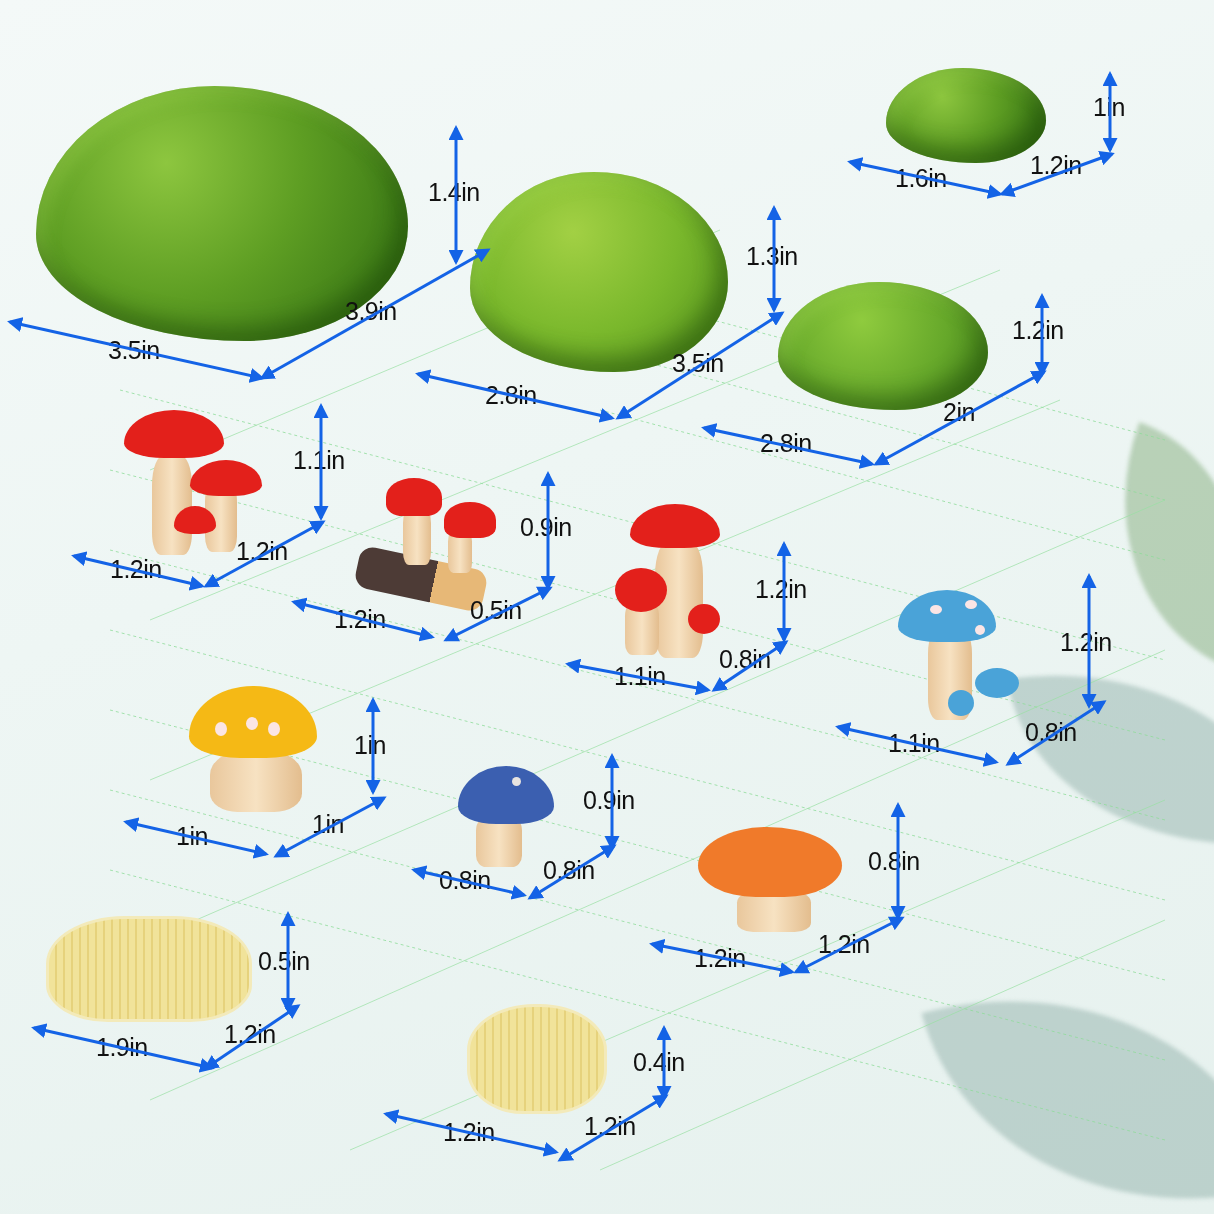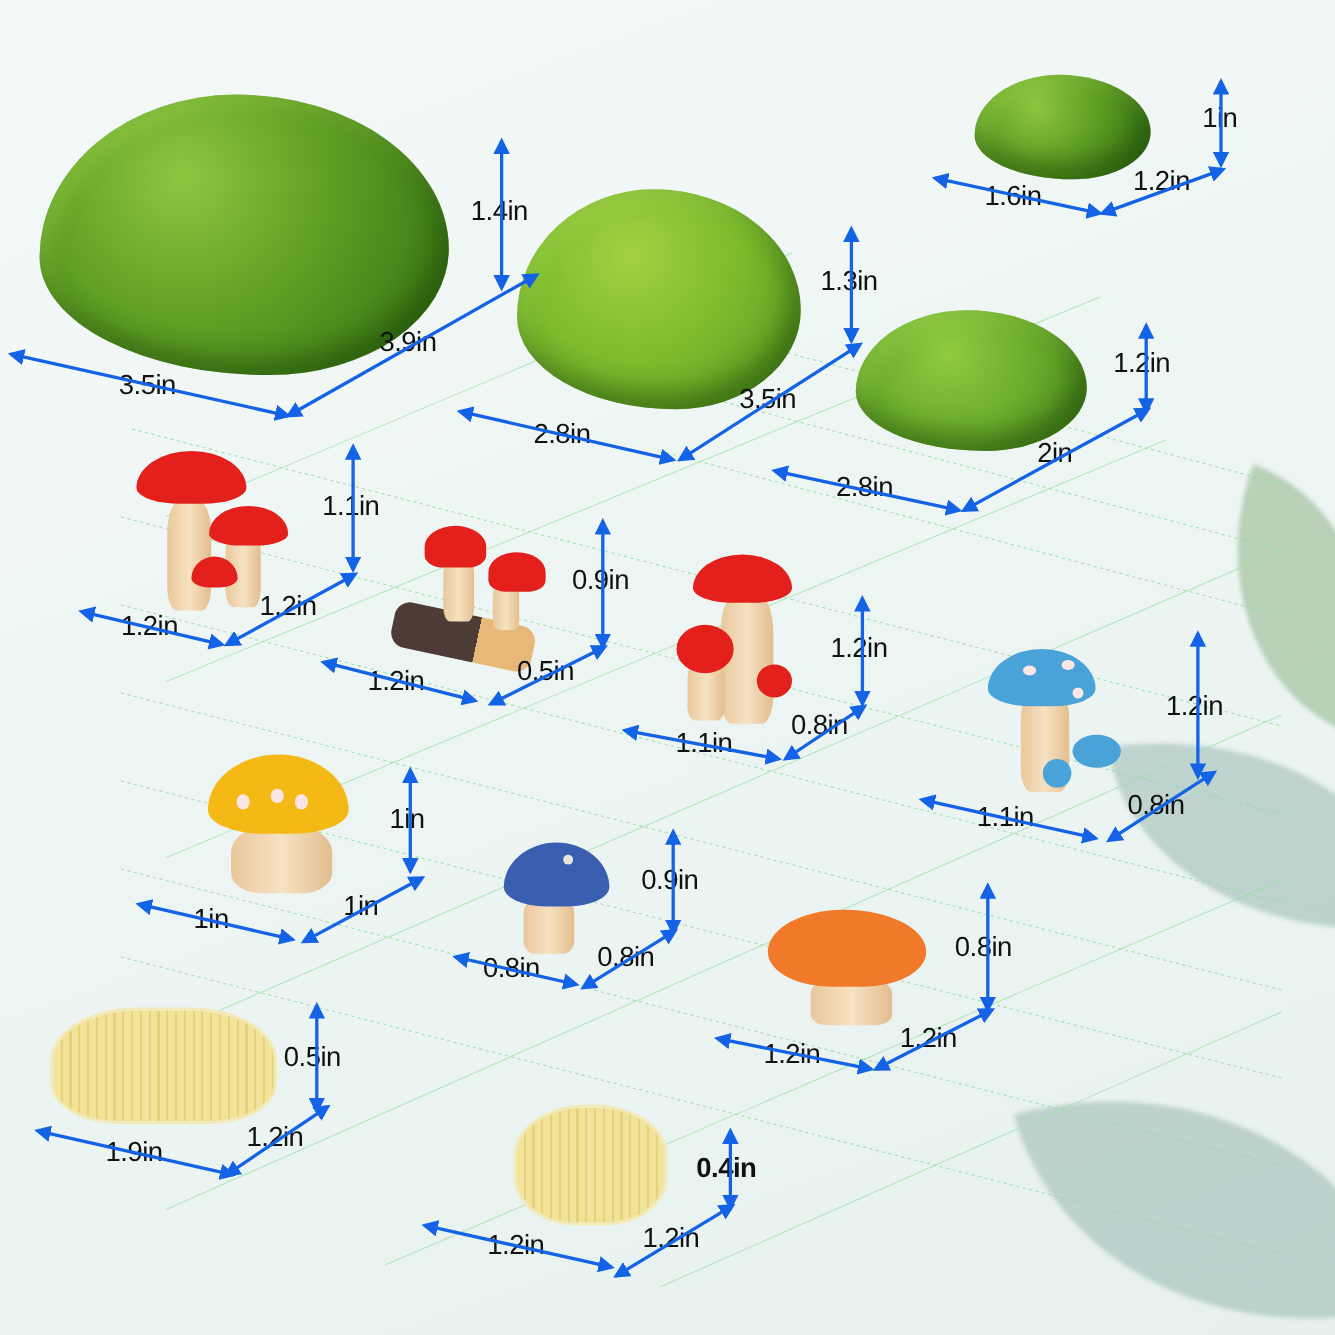--- a/index.html
+++ b/index.html
@@ -158,21 +158,21 @@
 
   <div class="item">
     <div class="basket" style="left:46px;top:916px;width:200px;height:100px;border-radius:38% 38% 30% 30% / 45% 45% 35% 35%;"></div>
     <span class="lbl" style="left:258px;top:949px;">0.5in</span>
     <span class="lbl" style="left:224px;top:1022px;">1.2in</span>
     <span class="lbl" style="left:96px;top:1035px;">1.9in</span>
   </div>
 
   <div class="item">
     <div class="basket" style="left:467px;top:1004px;width:134px;height:104px;border-radius:48% 48% 40% 40% / 42% 42% 40% 40%;"></div>
-    <span class="lbl" style="left:633px;top:1050px;font-weight:bold;">0.4in</span>
+    <span class="lbl" style="left:633px;top:1050px;">0.4in</span>
     <span class="lbl" style="left:584px;top:1114px;">1.2in</span>
     <span class="lbl" style="left:443px;top:1120px;">1.2in</span>
   </div>
 
   <svg class="arrows" viewBox="0 0 1214 1214">
     <defs>
       <marker id="ah" viewBox="0 0 10 10" refX="8" refY="5" markerWidth="5" markerHeight="5" orient="auto-start-reverse">
         <path d="M0,0 L10,5 L0,10 z" fill="#1463e6"></path>
       </marker>
     </defs>

